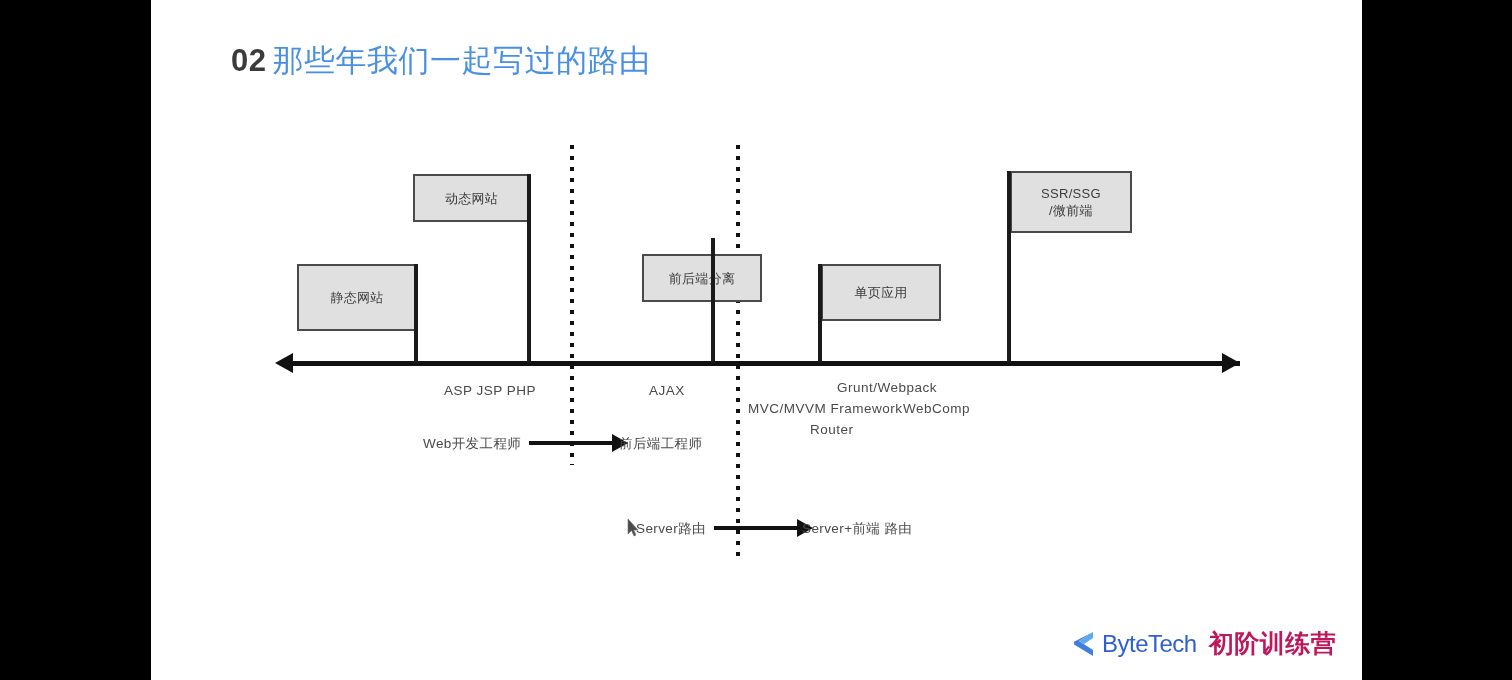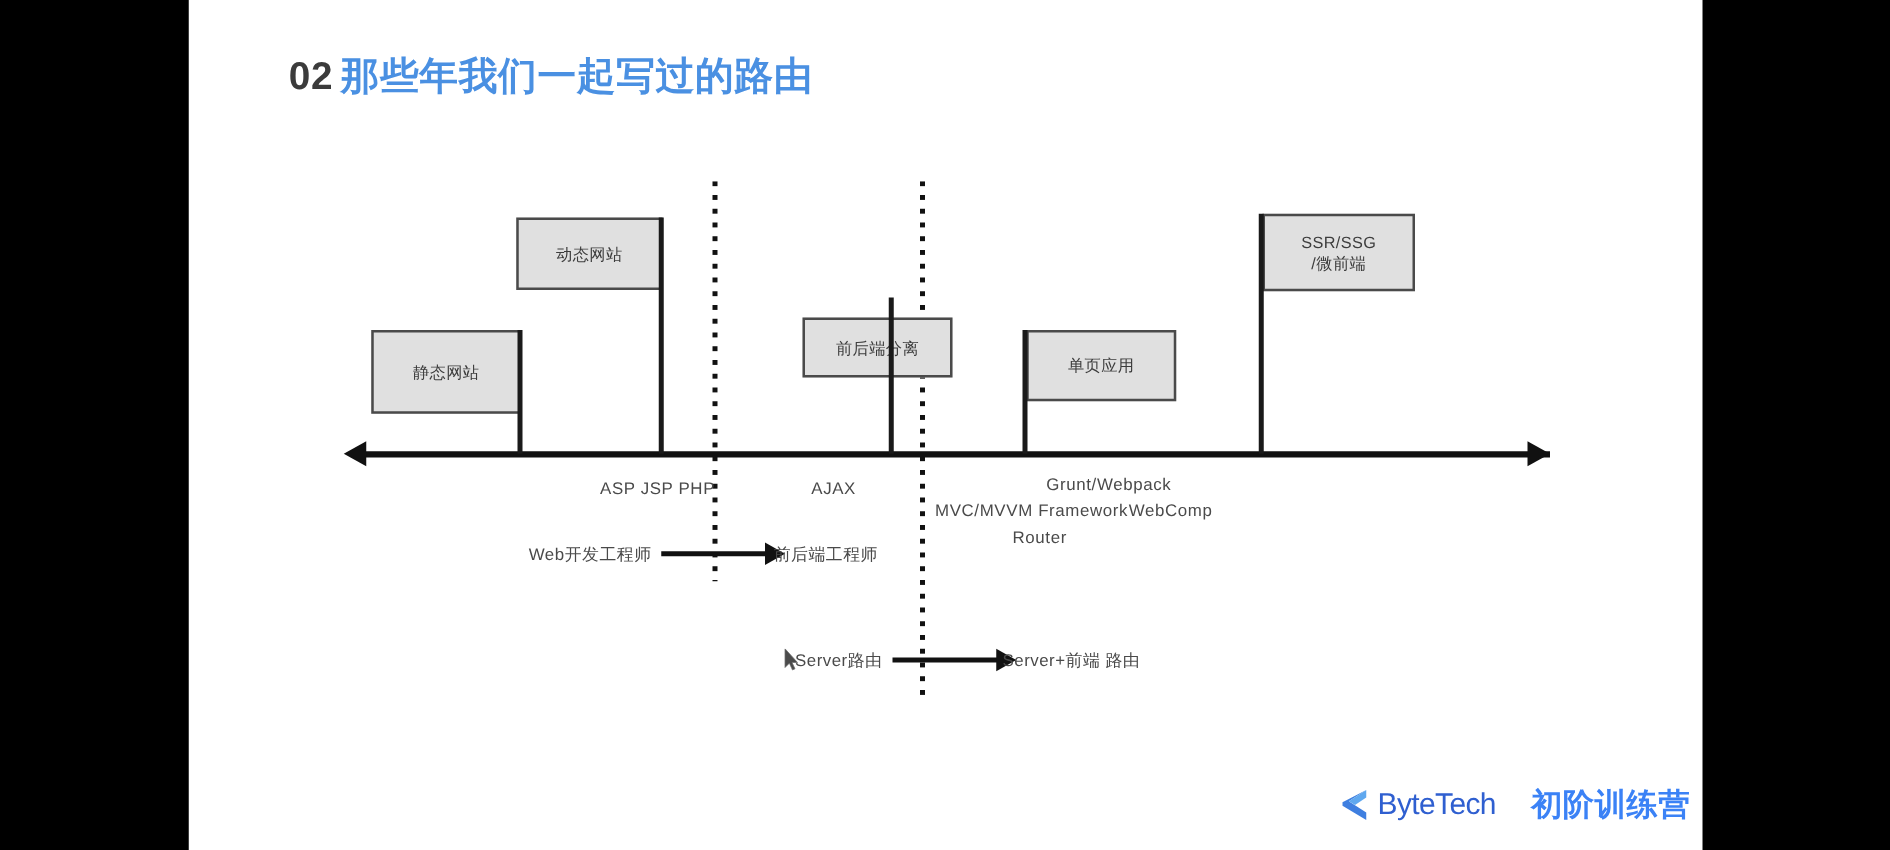--- a/index.html
+++ b/index.html
@@ -52,21 +52,21 @@
     letter-spacing: 0.5px;
     white-space: nowrap;
   }
   #title .num {
     color: #3b3b3b;
     font-weight: bold;
     margin-right: 6px;
   }
   #title .txt {
     color: #4a90e2;
-    font-weight: bold;
+    font-weight: normal;
   }
 
   
   #axis {
     position: absolute;
     left: 139px;
     top: 361px;
     width: 950px;
     height: 5px;
     background: #111;
@@ -171,23 +171,23 @@
     position: relative;
   }
   #footer .brand {
     font-size: 24px;
     color: #2f5fd0;
     letter-spacing: -0.5px;
     font-weight: 500;
   }
   #footer .sub {
     font-size: 25px;
-    color: #3b82f6;
+    color: #be185d;
     font-weight: bold;
-    margin-left: 28px;
+    margin-left: 12px;
     letter-spacing: 0.5px;
   }
 
   #watermark {
     position: absolute;
     left: 1124px;
     top: 632px;
     font-size: 27px;
     color: #a9b3c4;
     letter-spacing: 1px;
@@ -226,21 +226,21 @@
     <div class="divider" style="left:585px; top:145px; height:416px;"></div>
 
     <div class="flag" style="left:146px; top:264px;">
       <div class="box" style="left:0px; top:0px; width:120px; height:67px;justify-content:center;">
         <span>静态网站</span>
       </div>
       <div class="pole" style="left:117px; top:0px; height:99px;"></div>
     </div>
 
     <div class="flag" style="left:262px; top:174px;">
-      <div class="box" style="left:0px; top:0px; width:117px; height:58px;">
+      <div class="box" style="left:0px; top:0px; width:117px; height:48px;">
         <span>动态网站</span>
       </div>
       <div class="pole" style="left:114px; top:0px; height:189px;"></div>
     </div>
 
     <div class="flag" style="left:443px; top:238px;">
       <div class="box" style="left:0px; top:16px; width:120px; height:48px;margin-left:48px;">
         <span>前后端分离</span>
       </div>
       <div class="pole" style="left:117px; top:0px; height:125px;"></div>
@@ -254,21 +254,21 @@
     </div>
 
     <div class="flag" style="left:856px; top:171px;">
       <div class="box" style="left:3px; top:0px; width:122px; height:62px; flex-direction:column;">
         <span>SSR/SSG</span>
         <span>/微前端</span>
       </div>
       <div class="pole" style="left:0px; top:0px; height:192px;"></div>
     </div>
 
-    <div class="tech-label" style="left:293px; top:383px;margin-left:36px;">ASP  JSP  PHP</div>
+    <div class="tech-label" style="left:293px; top:383px;">ASP  JSP  PHP</div>
     <div class="tech-label" style="left:498px; top:383px;">AJAX</div>
     <div class="tech-label" style="left:660px; top:380px;margin-left:26px;">Grunt/Webpack</div>
     <div class="tech-label" style="left:597px; top:401px;">MVC/MVVM Framework</div>
     <div class="tech-label" style="left:752px; top:401px;">WebComp</div>
     <div class="tech-label" style="left:659px; top:422px;">Router</div>
 
     <div class="trans-text" style="left:272px; top:435px;">Web开发工程师</div>
     <div class="trans-arrow" style="left:378px; top:441px; width:84px;"></div>
     <div class="trans-text" style="left:468px; top:435px;">前后端工程师</div>
 

